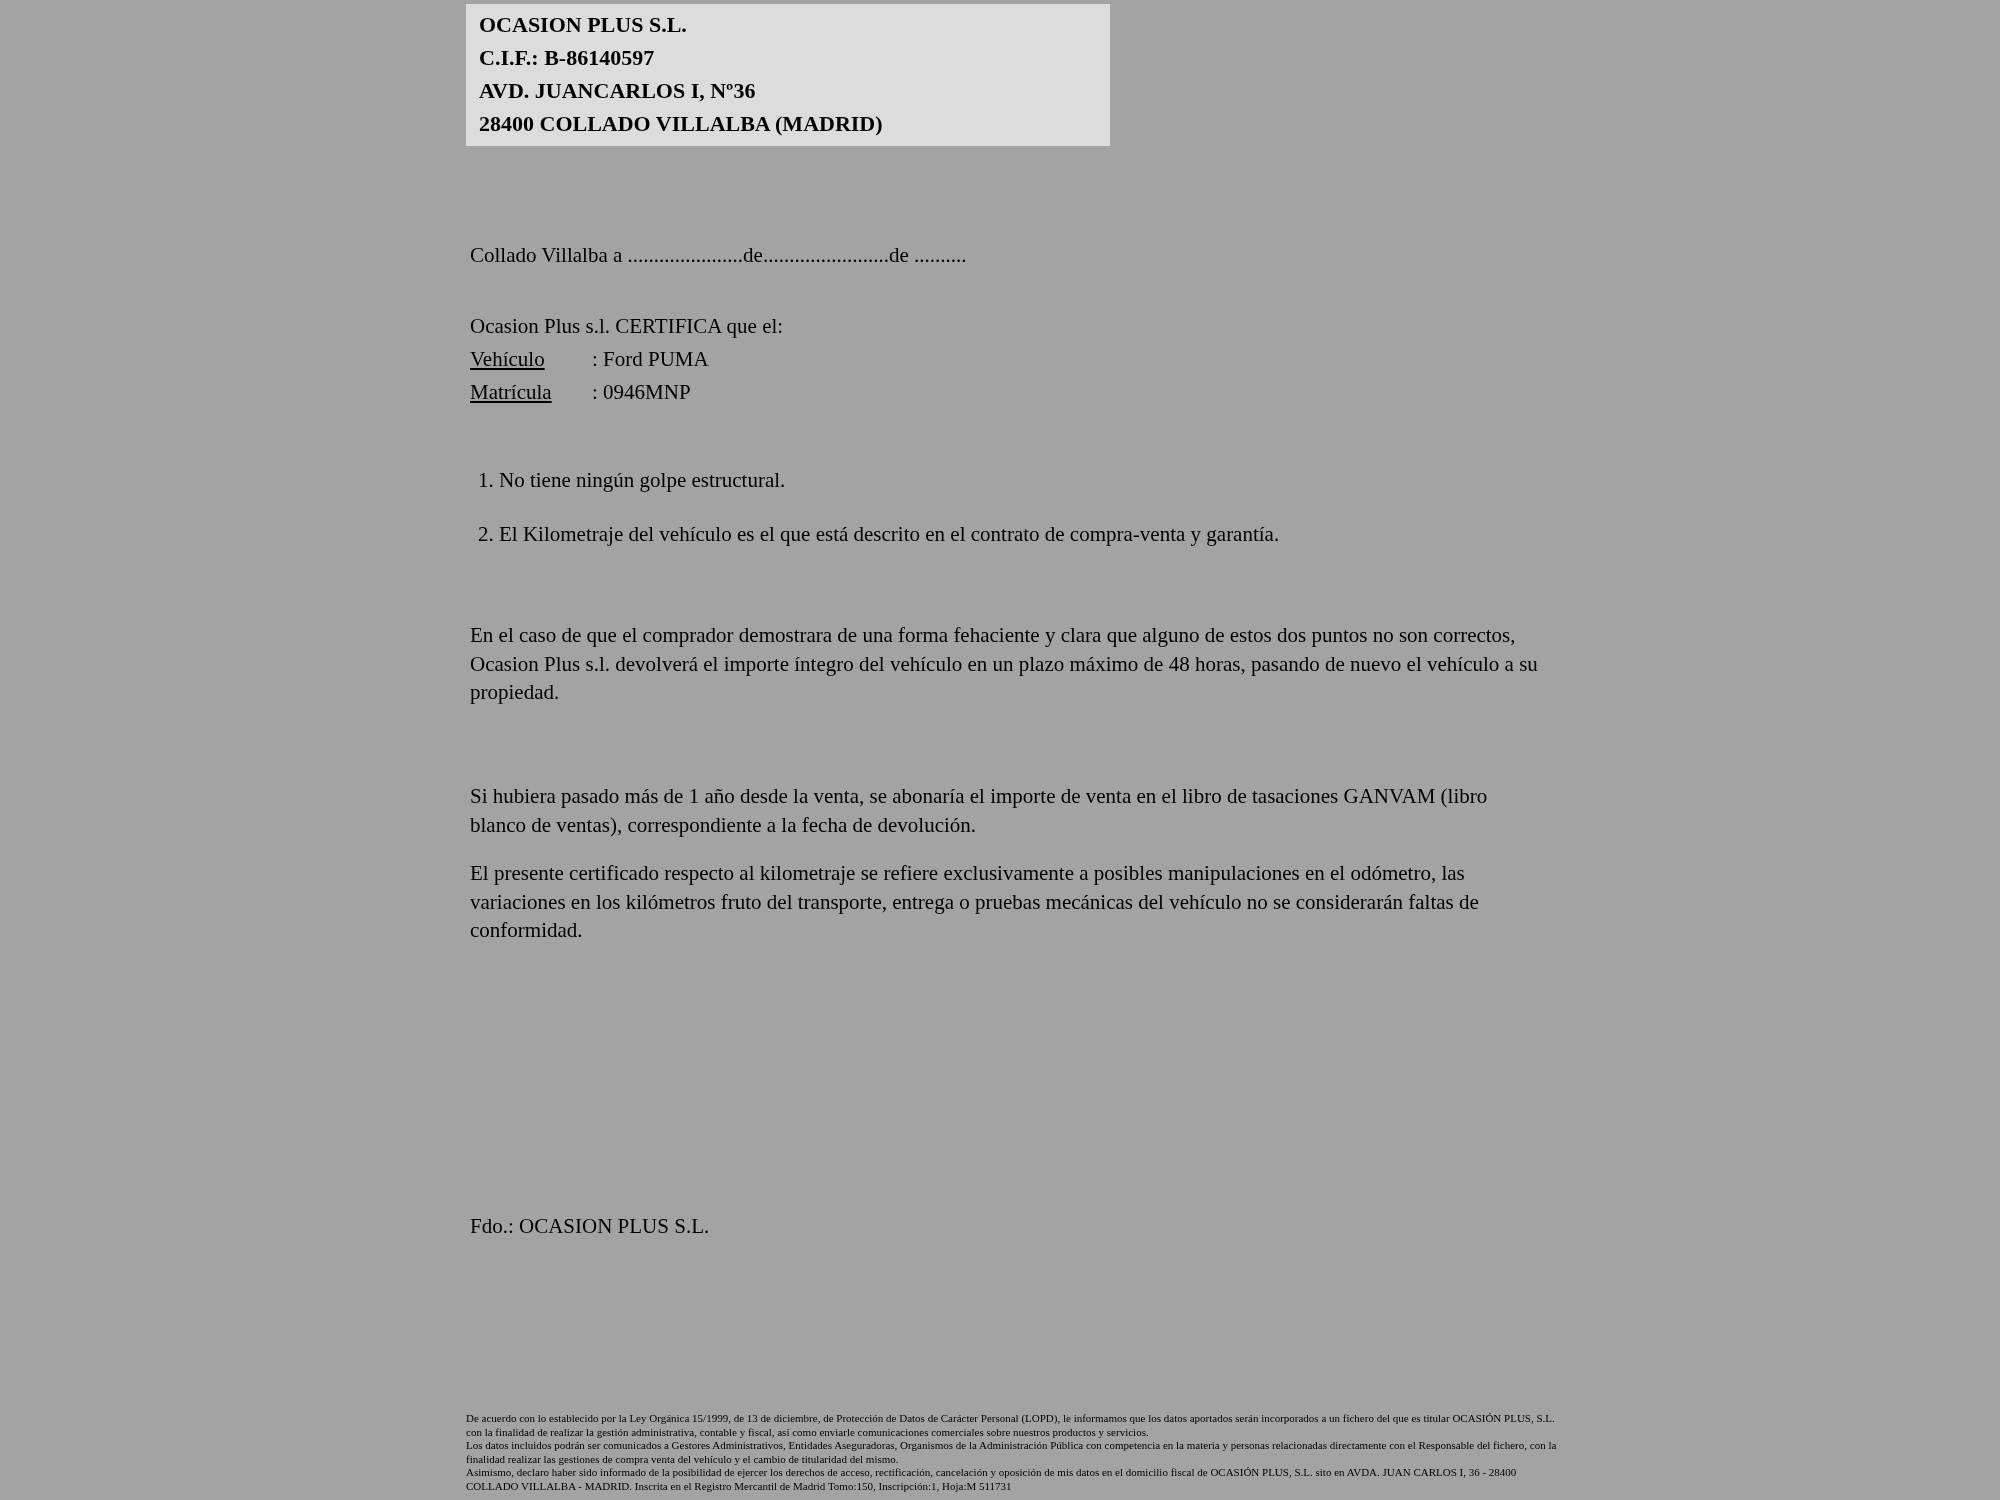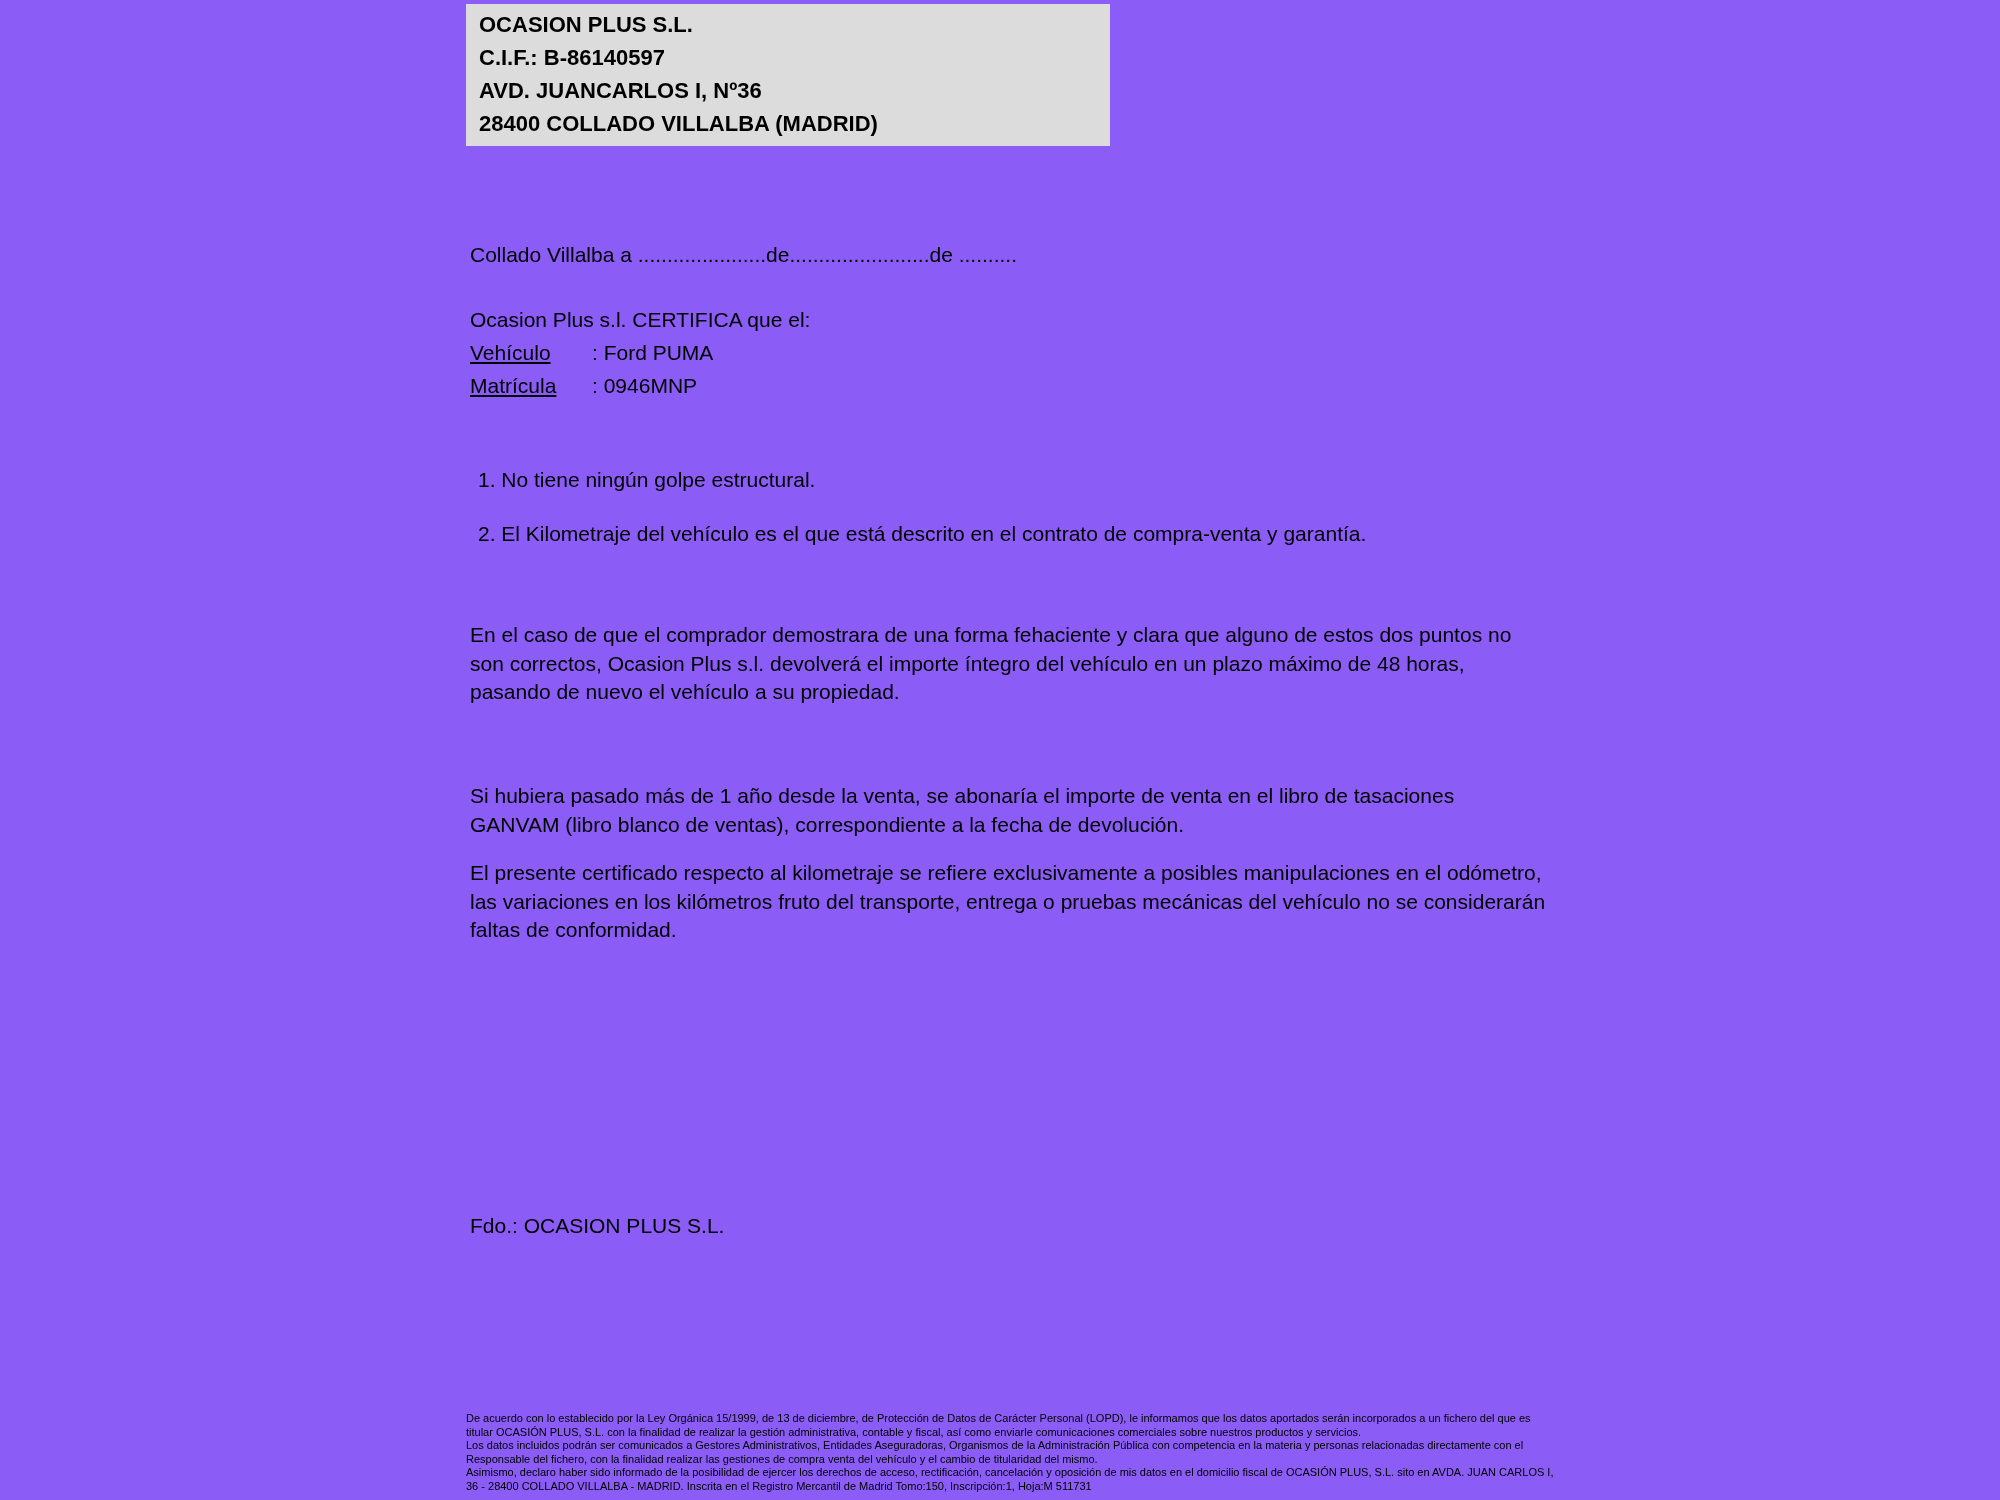--- a/index.html
+++ b/index.html
@@ -4,22 +4,22 @@
 <style>
   html, body {
     margin: 0;
     padding: 0;
     background: #ffffff;
   }
   #page {
     position: relative;
     width: 2000px;
     height: 1500px;
-    background: #8b5cf6;
-    font-family: Liberation Sans, sans-serif;
+    background: #a3a3a3;
+    font-family: Liberation Serif, serif;
     color: #000000;
     overflow: hidden;
   }
   
   #company-box {
     position: absolute;
     left: 466px;
     top: 4px;
     width: 644px;
     box-sizing: border-box;
@@ -36,21 +36,21 @@
     top: 243px;
     width: 1070px;
     text-align: left;
     font-size: 21px;
     white-space: nowrap;
   }
   
   #certify-block {
     position: absolute;
     left: 470px;
-    top: 303px;
+    top: 310px;
     font-size: 21px;
     line-height: 33px;
   }
   .cert-label-wrap {
     display: inline-block;
     width: 122px;
   }
   .underlined {
     text-decoration: underline;
   }

